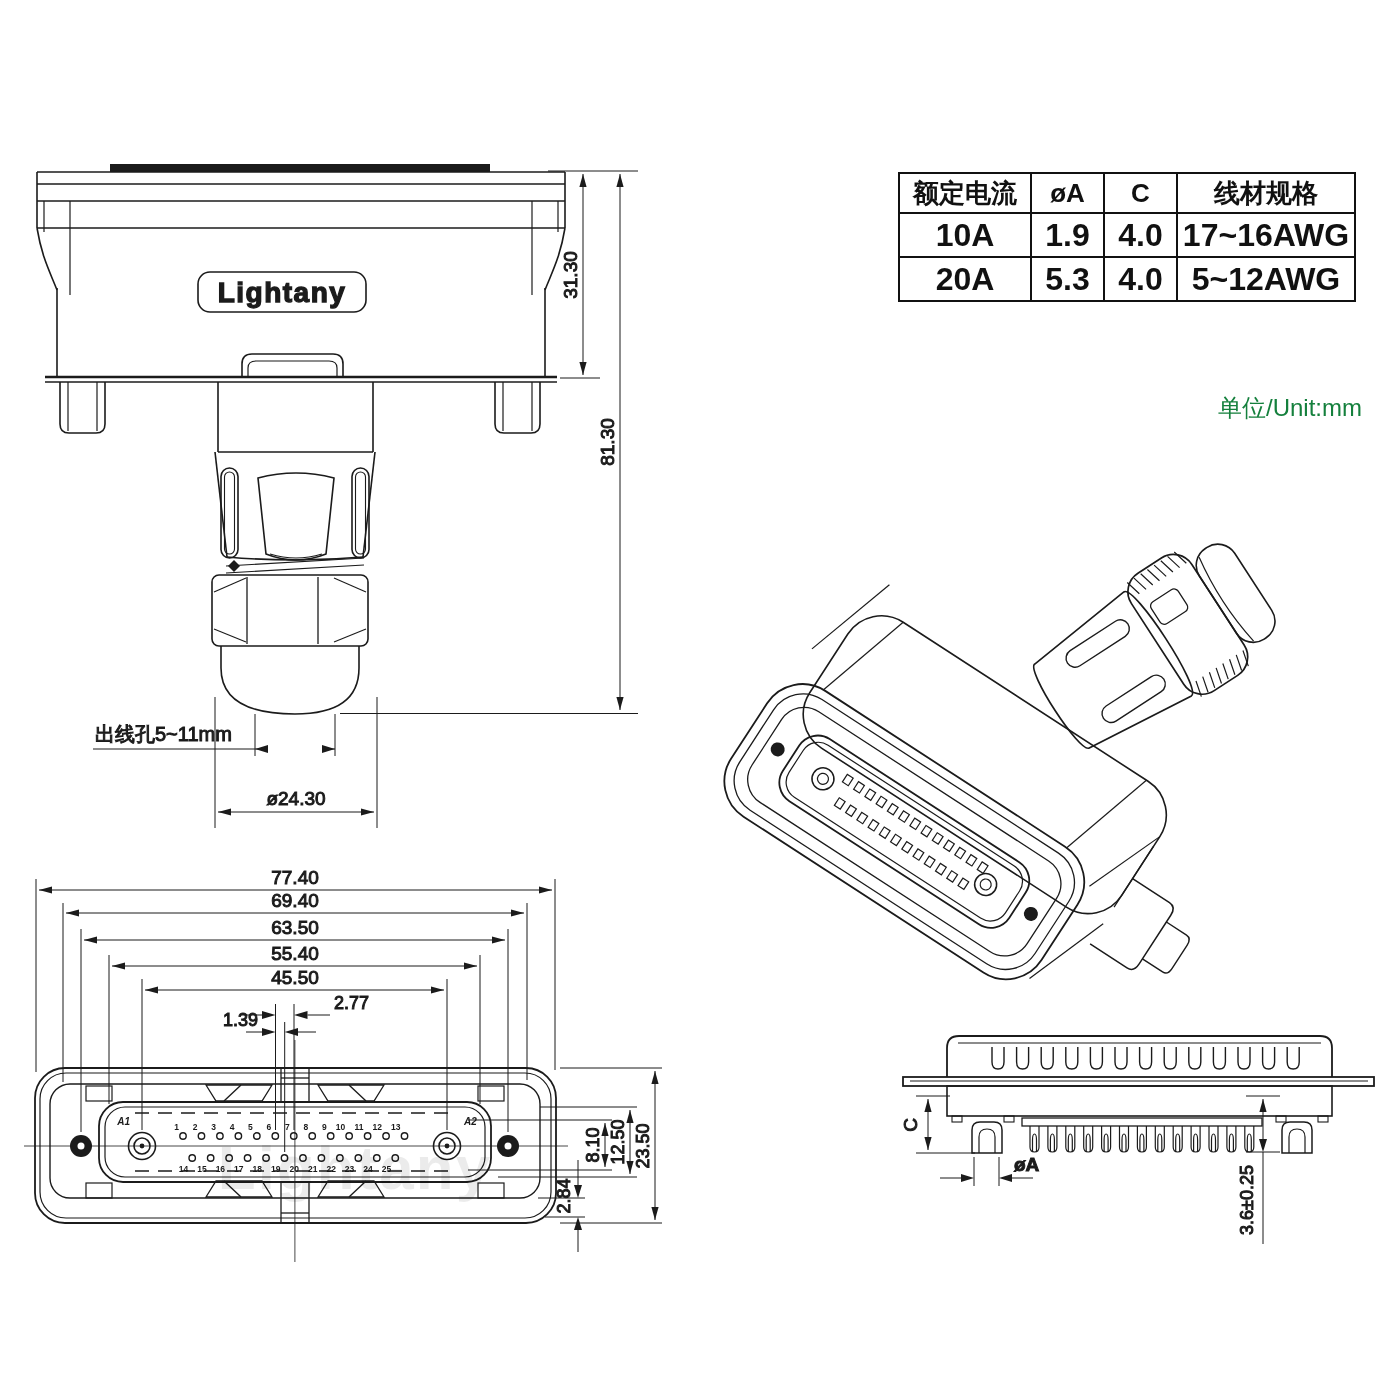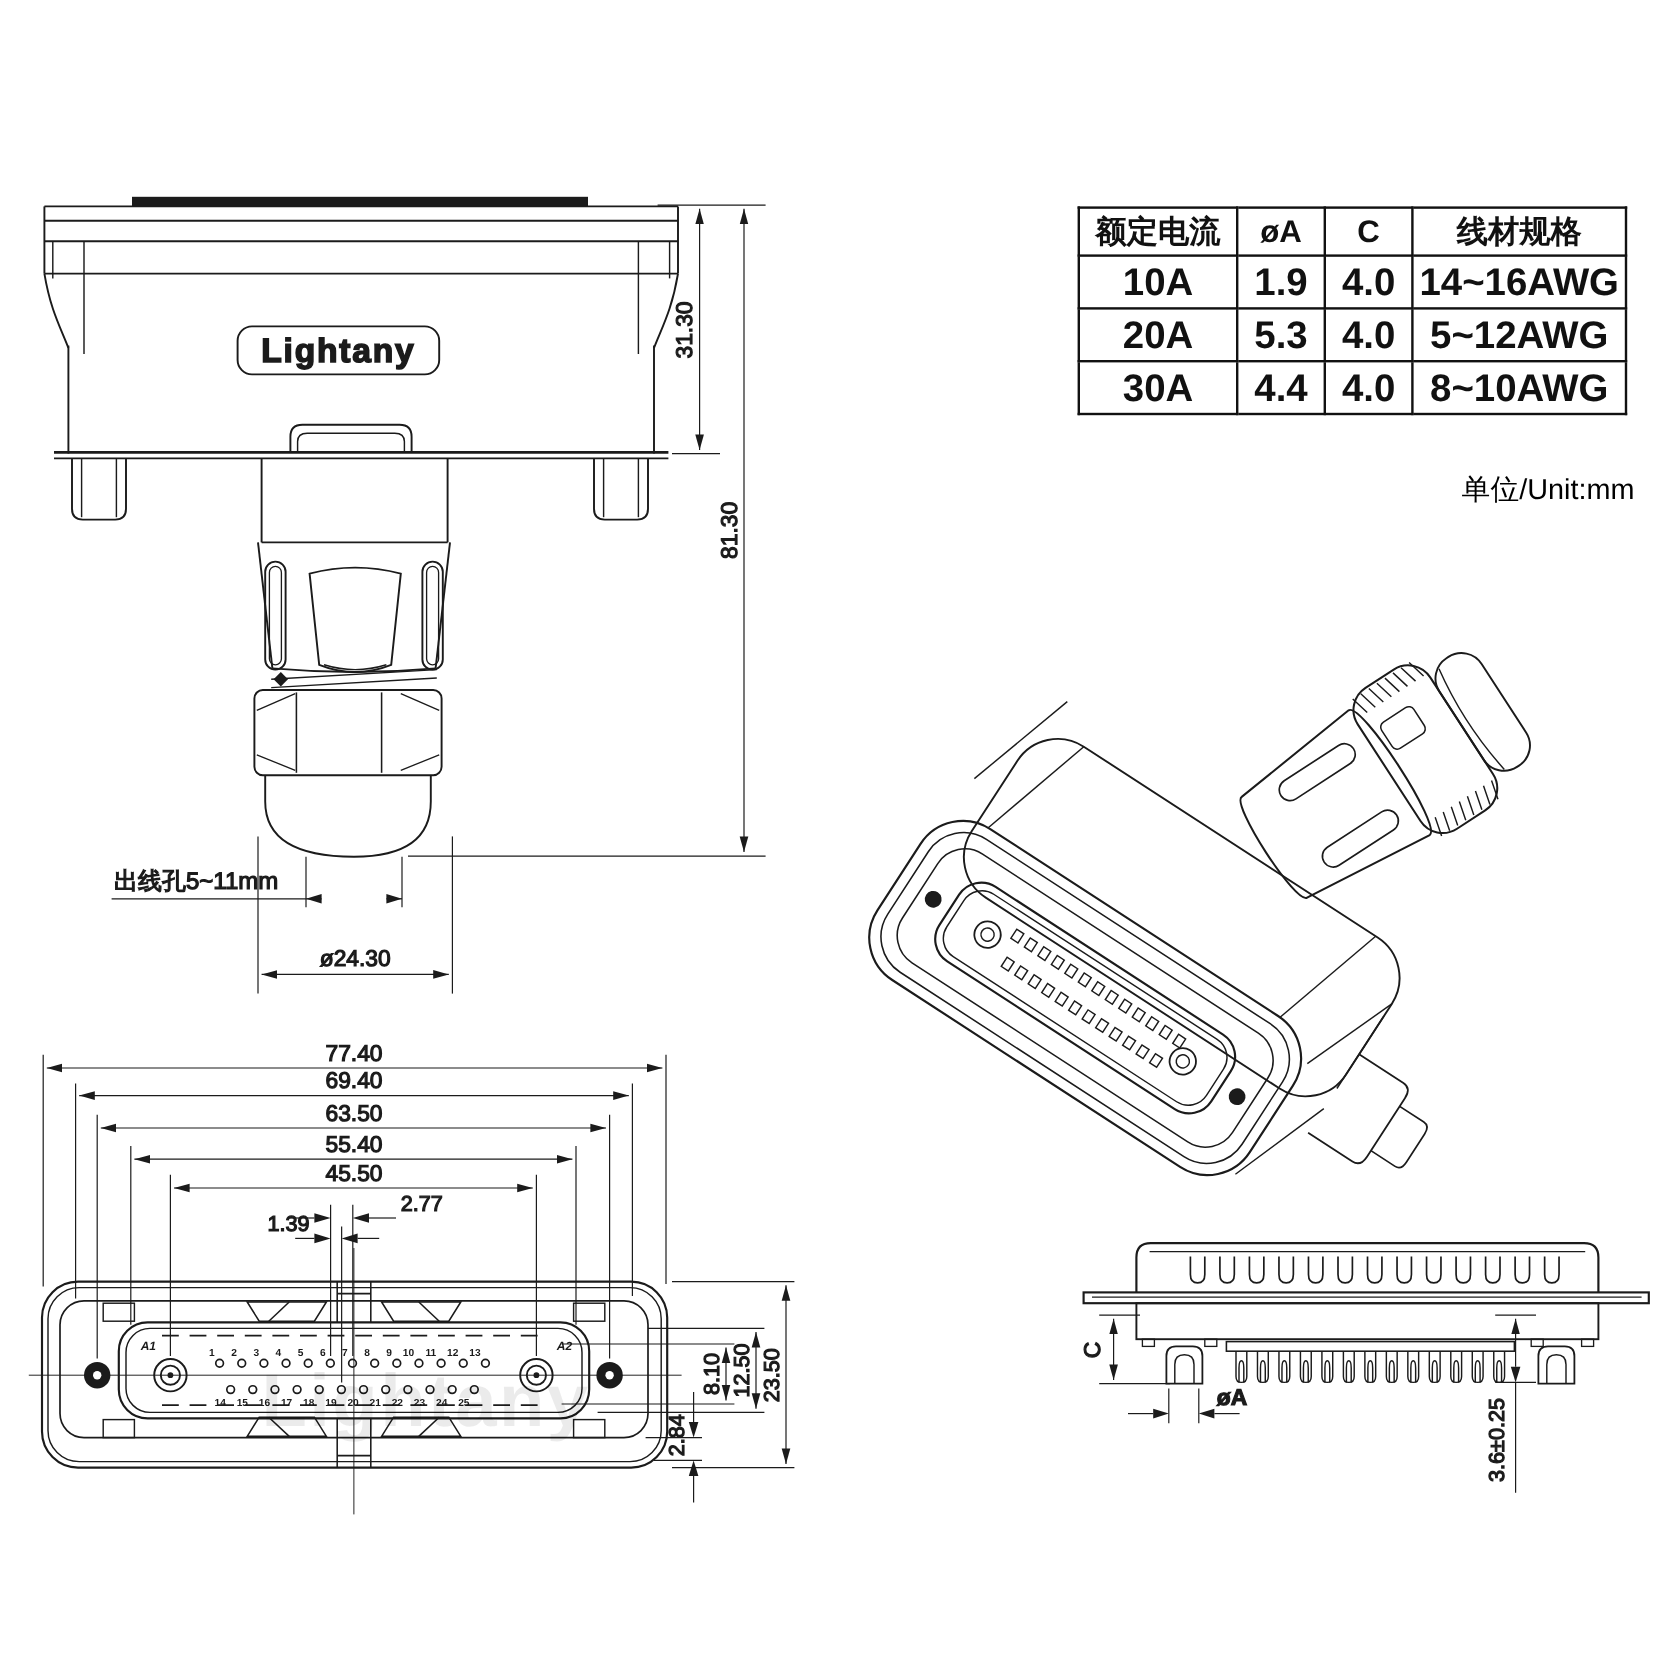--- a/index.html
+++ b/index.html
@@ -12,21 +12,21 @@
   .cjk{font-size:20px;}
   
   .spec{position:absolute;left:898px;top:172px;border-collapse:collapse;table-layout:fixed;
         background:#fff;}
   .spec th,.spec td{border:2px solid #111;text-align:center;vertical-align:middle;
         font-weight:700;padding:0;white-space:nowrap;}
   .spec th{height:38px;font-size:26px;}
   .spec td{height:42px;font-size:32px;}
   .c0{width:132px;}.c1{width:73px;}.c2{width:73px;}.c3{width:178px;}
   .unit-note{position:absolute;left:898px;top:392px;width:464px;text-align:right;
-        font-size:24px;color:#000000;}
+        font-size:24px;color:#15803d;}
   .logo-wm{position:absolute;left:205px;top:1132px;width:300px;text-align:center;
         font-size:62px;font-weight:700;color:rgba(0,0,0,0.08);letter-spacing:2px;}
 </style>
 </head>
 <body>
 
 <div class="canvas">
 
 <svg width="1400" height="1400" viewBox="0 0 1400 1400">
   <defs>
@@ -483,33 +483,27 @@
           <th>øA</th>
           <th>C</th>
           <th>线材规格</th>
         </tr>
       </thead>
   <tbody id="spec-body">
         <tr>
           <td>10A</td>
           <td>1.9</td>
           <td>4.0</td>
-          <td>14~16AWG</td>
+          <td>17~16AWG</td>
         </tr>
         <tr>
           <td>20A</td>
           <td>5.3</td>
           <td>4.0</td>
           <td>5~12AWG</td>
         </tr>
-        <tr>
-          <td>30A</td>
-          <td>4.4</td>
-          <td>4.0</td>
-          <td>8~10AWG</td>
-        </tr>
       </tbody>
 </table>
 <div class="unit-note">单位/Unit:mm</div>
 
 <div class="logo-wm">Lightany</div>
 
 </div>
 
 </body></html>

